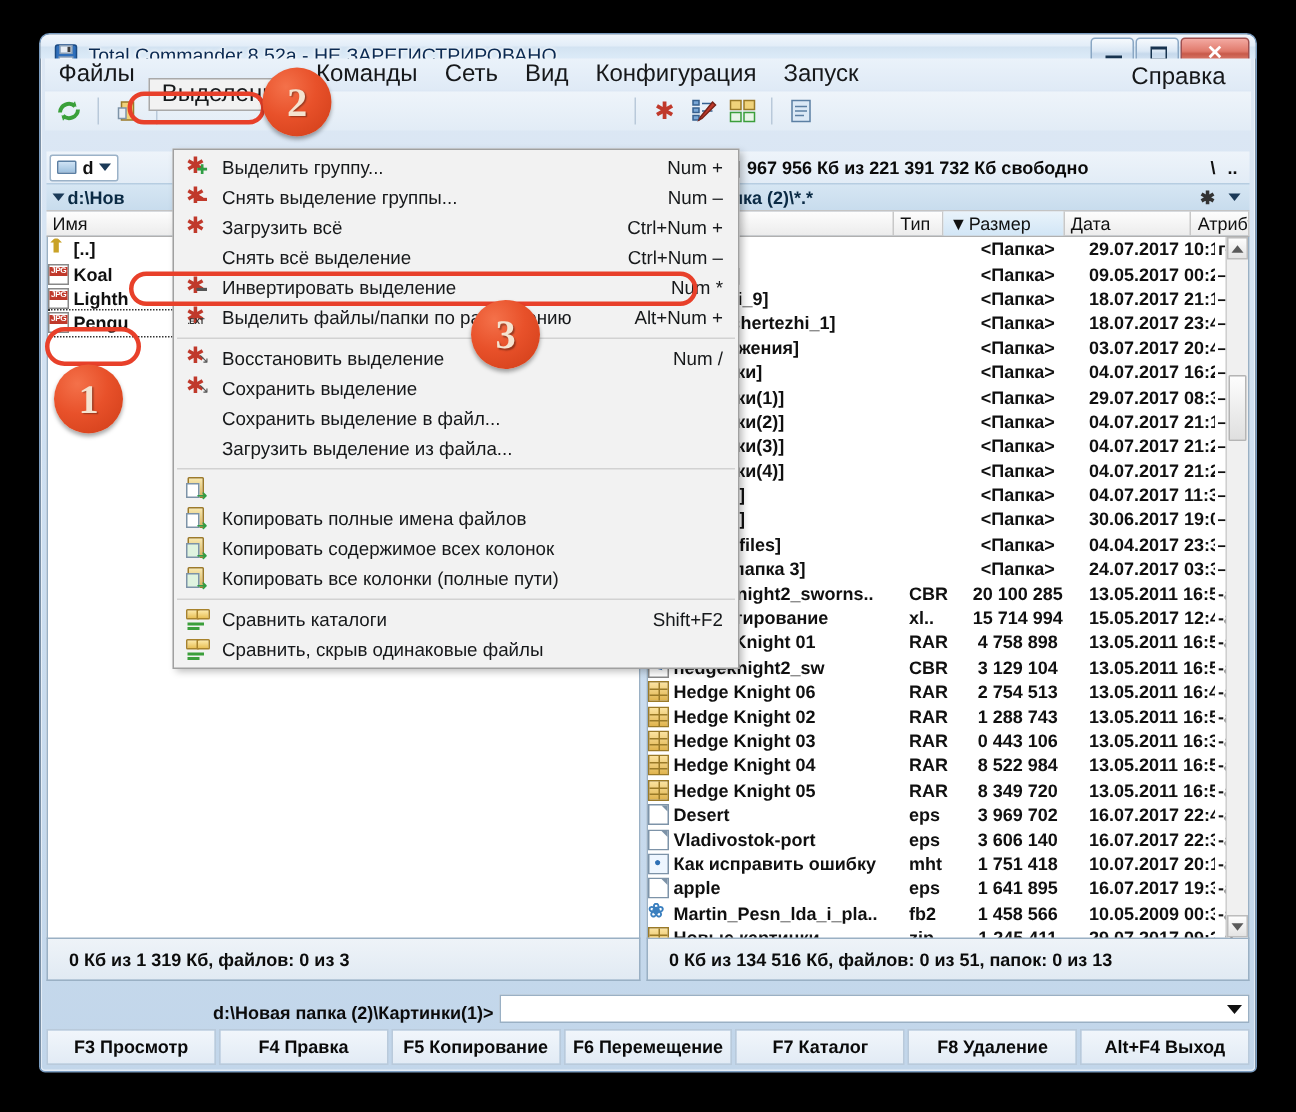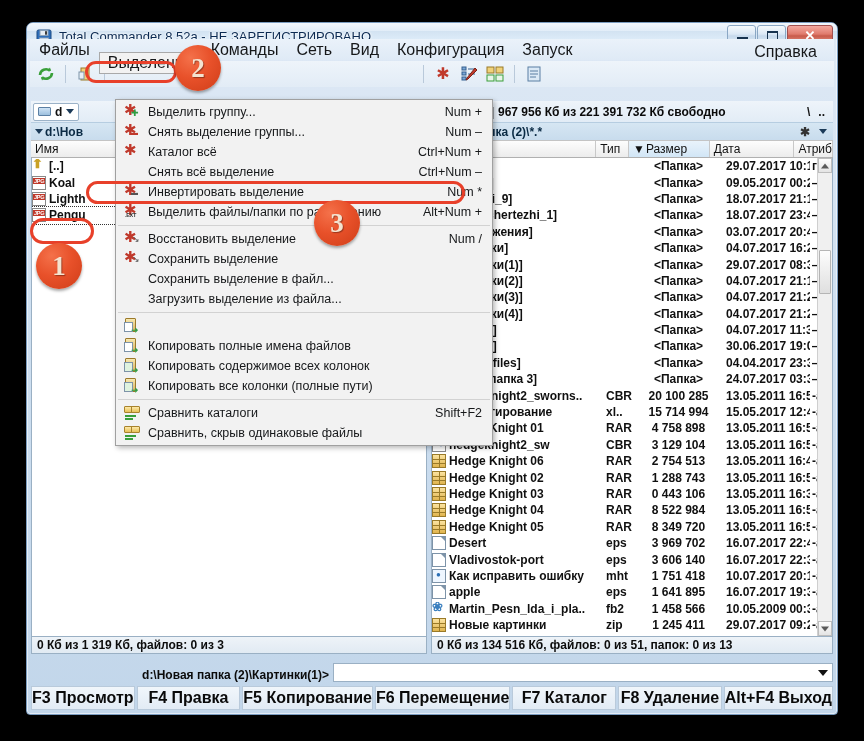--- a/index.html
+++ b/index.html
@@ -162,21 +162,21 @@
   .vs-thumb {
     position:absolute; left:1px; right:1px; top: 92px; height:44px;
     background:linear-gradient(180deg,#fdfdfd,#dfdfdf); border:1px solid #b5b5b5; border-radius:1px;
   }
   .vs-arrow { position:absolute; left:50%; top:50%; transform:translate(-50%,-50%); width:0;height:0; }
   .vs-arrow.up { border-left:4px solid transparent;border-right:4px solid transparent;border-bottom:5px solid #5a5a5a; }
   .vs-arrow.dn { border-left:4px solid transparent;border-right:4px solid transparent;border-top:5px solid #5a5a5a; }
 
   
   .statstrip {
-    height:17px; display:flex; align-items:center; padding-left:5px;
+    height:28px; display:flex; align-items:center; padding-left:14px;
     background: linear-gradient(180deg,#eef3f8,#e1eaf3);
     border:1px solid #9ab0c4; border-top:none;
     font-weight:bold; font-size:12px; color:#0c0c0c; white-space:nowrap;
   }
 
   
   #cmdrow {
     position:absolute; left:16px; right:4px; bottom:32px; height:22px;
     display:flex; align-items:flex-end; gap:0;
   }
@@ -188,21 +188,21 @@
   #cmdinput .cdrop { position:absolute; right:4px; top:6px; width:0;height:0;border-left:5px solid transparent;border-right:5px solid transparent;border-top:6px solid #111; }
 
   #fkeys {
     position:absolute; left:4px; right:4px; bottom:4px; height:24px;
     display:flex; align-items:stretch; gap:2px;
   }
   .fkey {
     flex:1; display:flex; align-items:center; justify-content:center;
     background: linear-gradient(180deg,#f1f6fb,#e2ebf5);
     border:1px solid #b9cadb;
-    font-weight:bold; font-size:16px; color:#0a0a0a; white-space:nowrap;
+    font-weight:bold; font-size:12px; color:#0a0a0a; white-space:nowrap;
   }
 
   
   #dropmenu {
     position:absolute; left:88px; top:76px; width:378px;
     background:#f2f2f2; border:1px solid #a0a0a0;
     box-shadow: 2px 2px 5px rgba(0,0,0,.28);
     padding: 2px 0; z-index: 40;
   }
   .mi { height:20px; display:flex; align-items:center; font-size:12.5px; color:#16181a; position:relative; padding-left:32px; padding-right:10px; }
@@ -766,21 +766,21 @@
         <span>Выделить группу...</span>
         <span class="accel">Num +</span>
       </div>
       <div class="mi">
         <span class="glyph ast minus"></span>
         <span>Снять выделение группы...</span>
         <span class="accel">Num –</span>
       </div>
       <div class="mi">
         <span class="glyph ast"></span>
-        <span>Каталог всё</span>
+        <span>Загрузить всё</span>
         <span class="accel">Ctrl+Num +</span>
       </div>
       <div class="mi">
         <span class="glyph"></span>
         <span>Снять всё выделение</span>
         <span class="accel">Ctrl+Num –</span>
       </div>
       <div class="mi">
         <span class="glyph ast inv"></span>
         <span>Инвертировать выделение</span>

